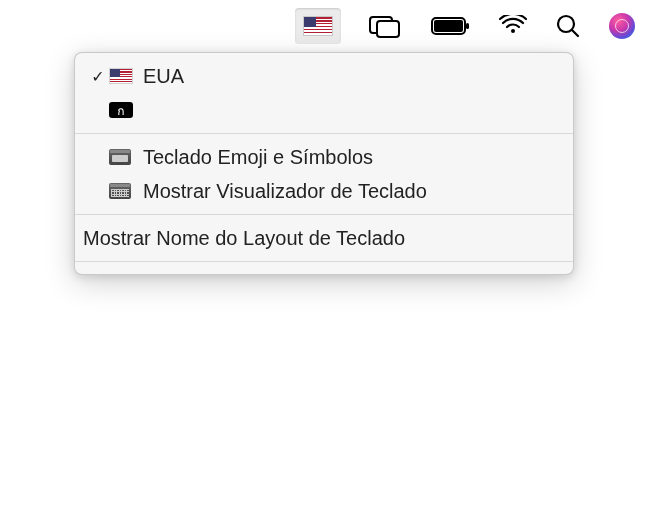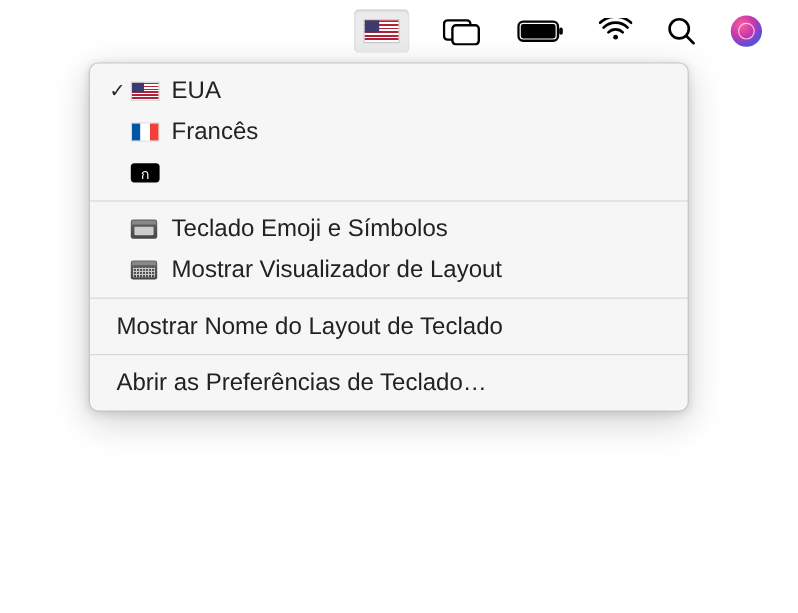--- a/index.html
+++ b/index.html
@@ -147,21 +147,21 @@
       width: 34px;
       display: flex;
       align-items: center;
       flex-shrink: 0;
     }
     .menu-item-label {
       flex: 1;
       white-space: nowrap;
     }
     .menu-item.no-icon {
-      padding-left: 22px;
+      padding-left: 8px;
     }
     .separator {
       height: 1px;
       background: rgba(0,0,0,0.12);
       margin: 6px 0;
     }
     .viewer-icon {
       width: 22px;
       height: 16px;
       background: linear-gradient(to bottom, #666 0%, #444 100%);
@@ -276,56 +276,42 @@
     <div class="icon-col">
       <div class="flag-usa-small">
           <div class="stripes"></div>
         </div>
     </div>
     <span class="menu-item-label">EUA</span>
   </div>
   <div class="menu-item">
     <div class="check-col"></div>
     <div class="icon-col">
-      <div class="flag-france">
-          <div></div>
-          <div></div>
-          <div></div>
-        </div>
-    </div>
-    <span class="menu-item-label">Francês</span>
-  </div>
-  <div class="menu-item">
-    <div class="check-col"></div>
-    <div class="icon-col">
       <div class="thai-icon">ก</div>
     </div>
   </div>
 
   <div class="separator"></div>
 
   <div class="menu-item">
     <div class="check-col"></div>
     <div class="icon-col">
       <div class="viewer-icon emoji"></div>
     </div>
     <span class="menu-item-label">Teclado Emoji e Símbolos</span>
   </div>
   <div class="menu-item">
     <div class="check-col"></div>
     <div class="icon-col">
       <div class="viewer-icon kb"></div>
     </div>
-    <span class="menu-item-label">Mostrar Visualizador de Layout</span>
+    <span class="menu-item-label">Mostrar Visualizador de Teclado</span>
   </div>
 
   <div class="separator"></div>
 
   <div class="menu-item no-icon">
     <span class="menu-item-label">Mostrar Nome do Layout de Teclado</span>
   </div>
 
   <div class="separator"></div>
 
-  <div class="menu-item no-icon">
-    <span class="menu-item-label">Abrir as Preferências de Teclado…</span>
-  </div>
 </div>
 
 </body></html>

